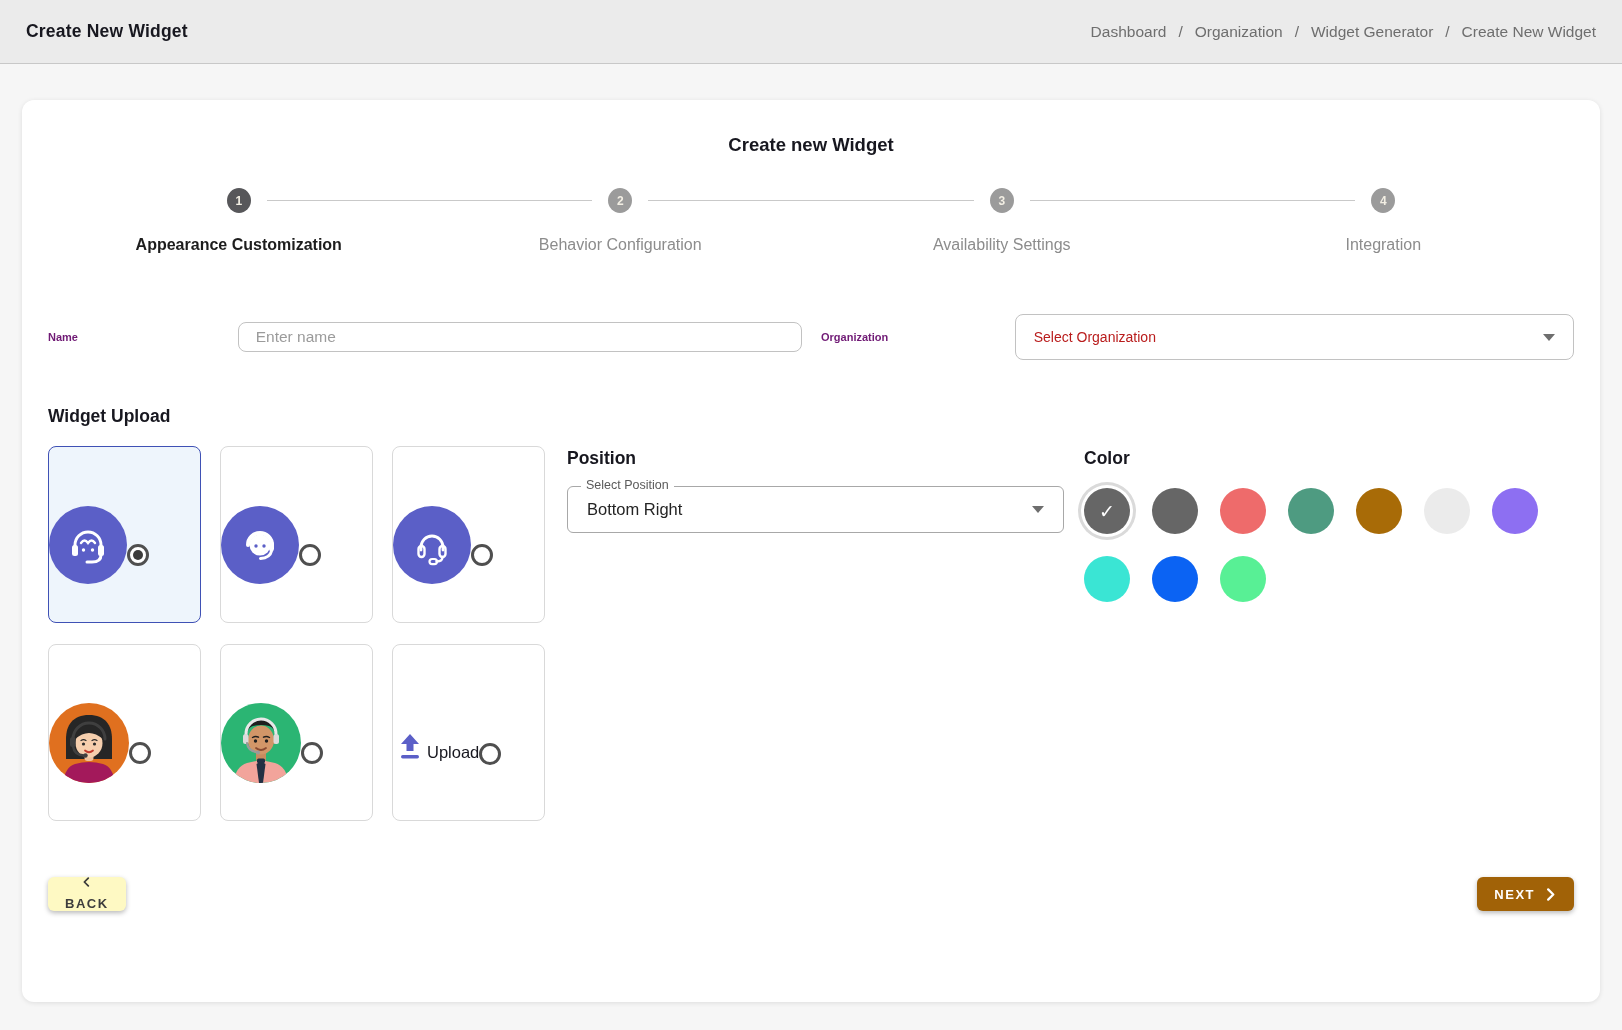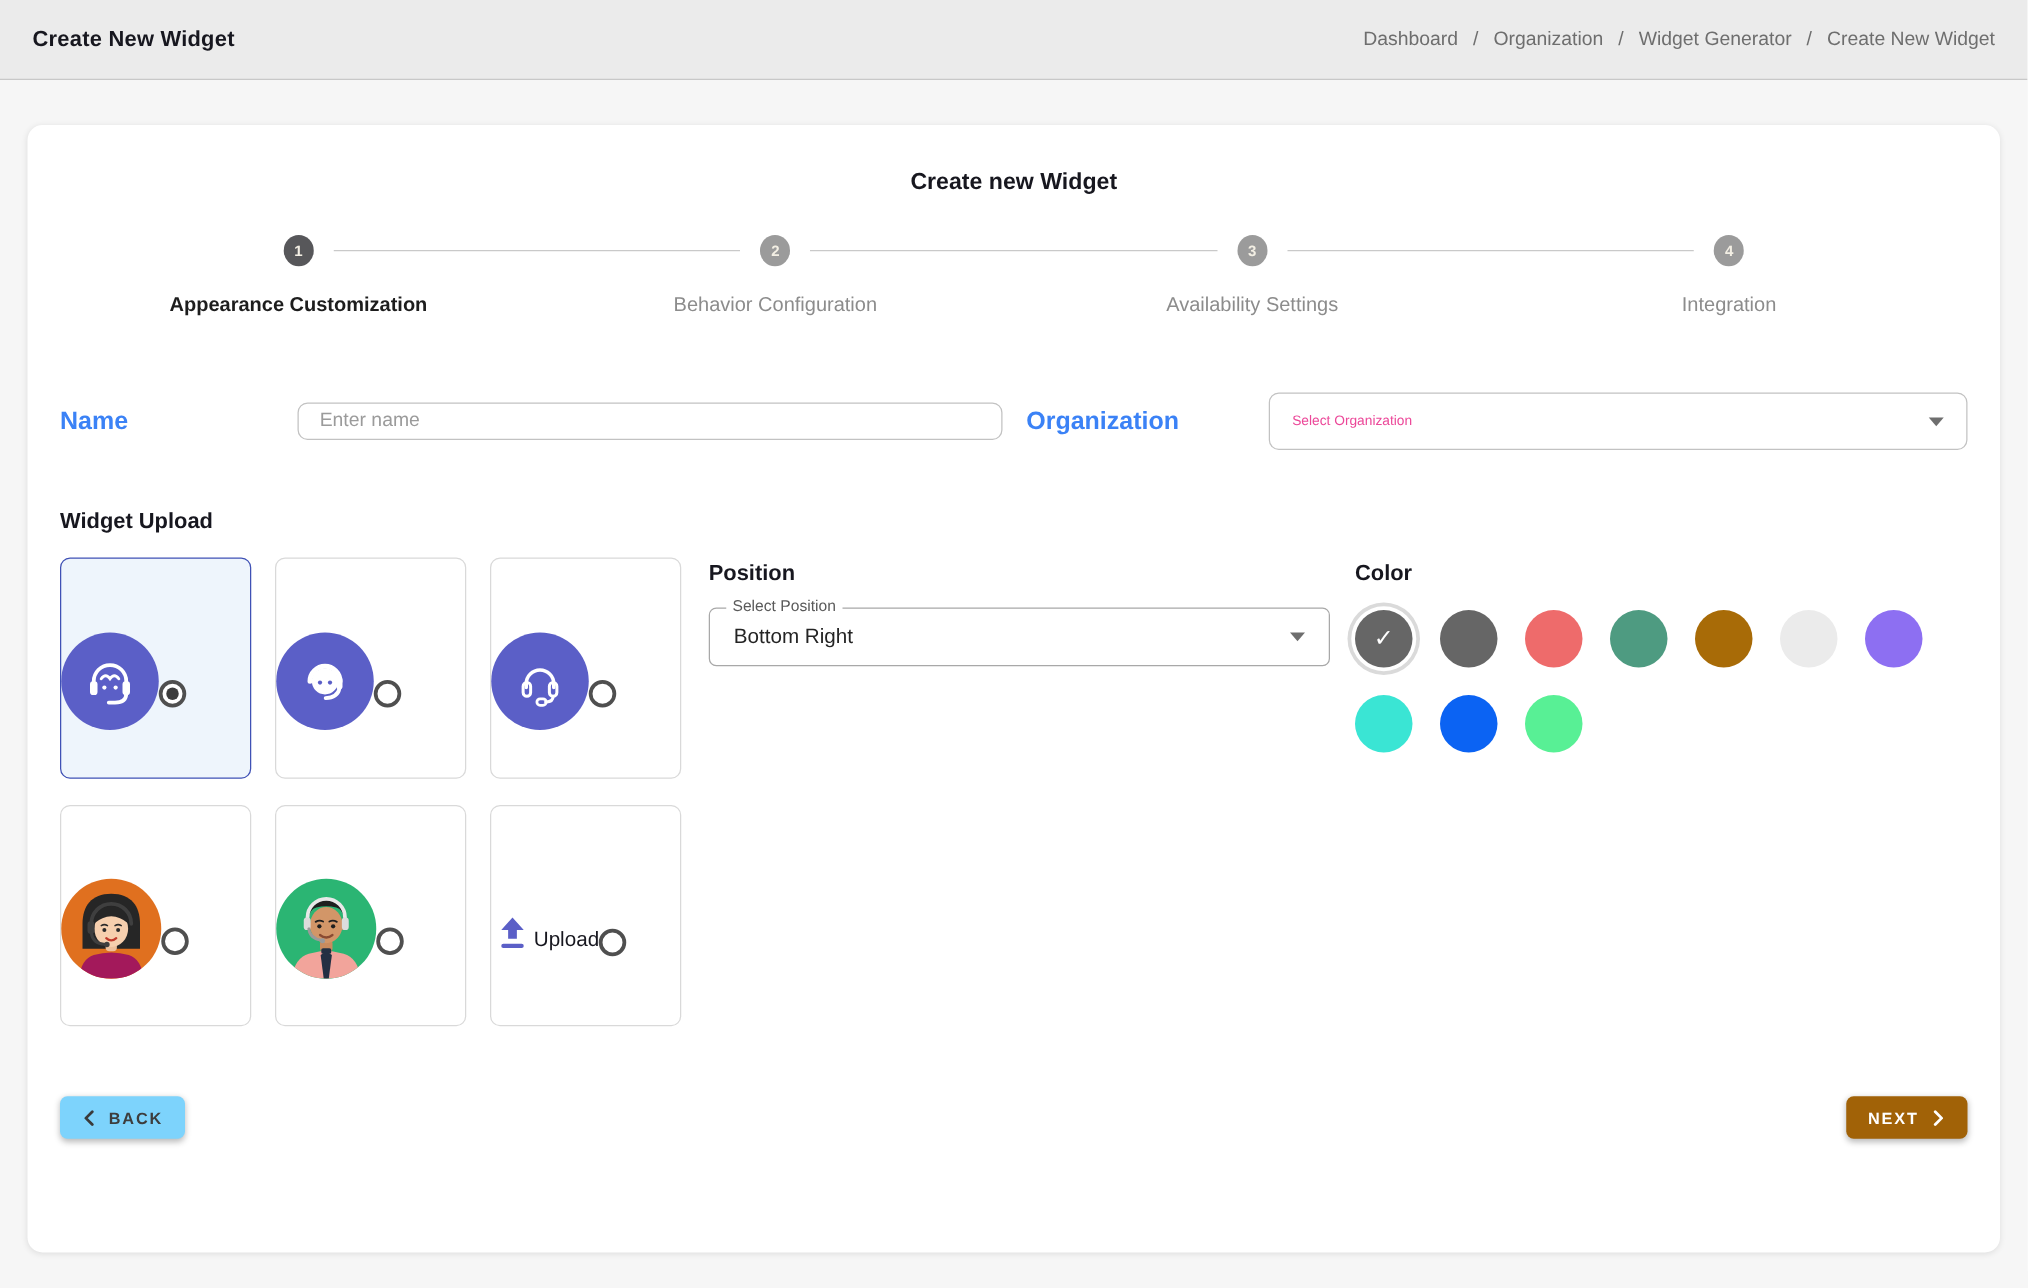--- a/index.html
+++ b/index.html
@@ -26,29 +26,29 @@
   .step:not(:first-child)::before { content:''; position:absolute; top:12px;
     left:calc(-50% + 28px); width:calc(100% - 56px); height:1px; background:#c9c9c9; }
   .step-circle { width:24px; height:25px; border-radius:50%; background:#9b9b9b; color:#f3efe4;
     display:flex; align-items:center; justify-content:center; font-size:12px; font-weight:700; z-index:1; }
   .step.active .step-circle { background:#57575a; }
   .step-label { margin-top:23px; font-size:16px; color:#8c8c8c; }
   .step.active .step-label { color:#1d1d1d; font-weight:700; }
 
   
   .form-row { display:flex; align-items:center; margin-top:60px; }
-  .field-label { font-size:20px; font-weight:700; color:#3b82f6; }
+  .field-label { font-size:11px; font-weight:700; color:#701a75; }
   .lbl-name { width:190px; }
   .name-input { width:565px; height:30px; border:1px solid #c2c2c2; border-radius:8px;
     padding:0 17px; font-size:15.5px; color:#333; outline:none; font-family:"Liberation Sans",sans-serif; }
   .name-input::placeholder { color:#9b9b9b; }
   .lbl-org { width:194px; margin-left:19px; }
   .org-select { width:560px; height:46px; border:1px solid #c2c2c2; border-radius:8px;
     display:flex; align-items:center; justify-content:space-between; padding:0 18px; cursor:pointer; }
-  .org-select .sel-text { font-size:11px; color:#ec4899; }
+  .org-select .sel-text { font-size:14px; color:#b91c1c; }
   .caret { width:0; height:0; border-left:6px solid transparent; border-right:6px solid transparent;
     border-top:7px solid #6e6e6e; }
 
   
   .section-heading { font-size:17.5px; font-weight:700; color:#17171f; }
   .content-row { display:flex; margin-top:44px; align-items:flex-start; }
 
   .styles-col { width:500px; }
   .styles-grid { margin-top:19px; display:grid; grid-template-columns:repeat(3,153px); gap:21px 19px; }
   .style-card { width:153px; height:177px; background:#fff; border:1px solid #d9d9d9; border-radius:8px;
@@ -269,21 +269,21 @@
           <div class="swatch" style="background: rgb(141, 111, 242);"></div>
           <div class="swatch" style="background: rgb(58, 229, 212);"></div>
           <div class="swatch" style="background: rgb(11, 99, 243);"></div>
           <div class="swatch" style="background: rgb(88, 240, 149);"></div>
         </div>
       </div>
 
     </div>
 
     <div class="btn-row">
-      <button class="btn btn-back" style="background: #7dd3fc;">
+      <button class="btn btn-back" style="background: #fef9c3; flex-direction: column;">
         <svg class="chev" viewBox="0 0 14 14">
           <path d="M9.5 1.5 L4 7 L9.5 12.5" stroke="#3a3a3a" stroke-width="2.4" fill="none" stroke-linecap="round" stroke-linejoin="round"></path>
         </svg>
         <span>BACK</span>
       </button>
       <button class="btn btn-next" style="background: #a16207;">
         <span>NEXT</span>
         <svg class="chev" viewBox="0 0 14 14">
           <path d="M4.5 1.5 L10 7 L4.5 12.5" stroke="#ffffff" stroke-width="2.4" fill="none" stroke-linecap="round" stroke-linejoin="round"></path>
         </svg>

